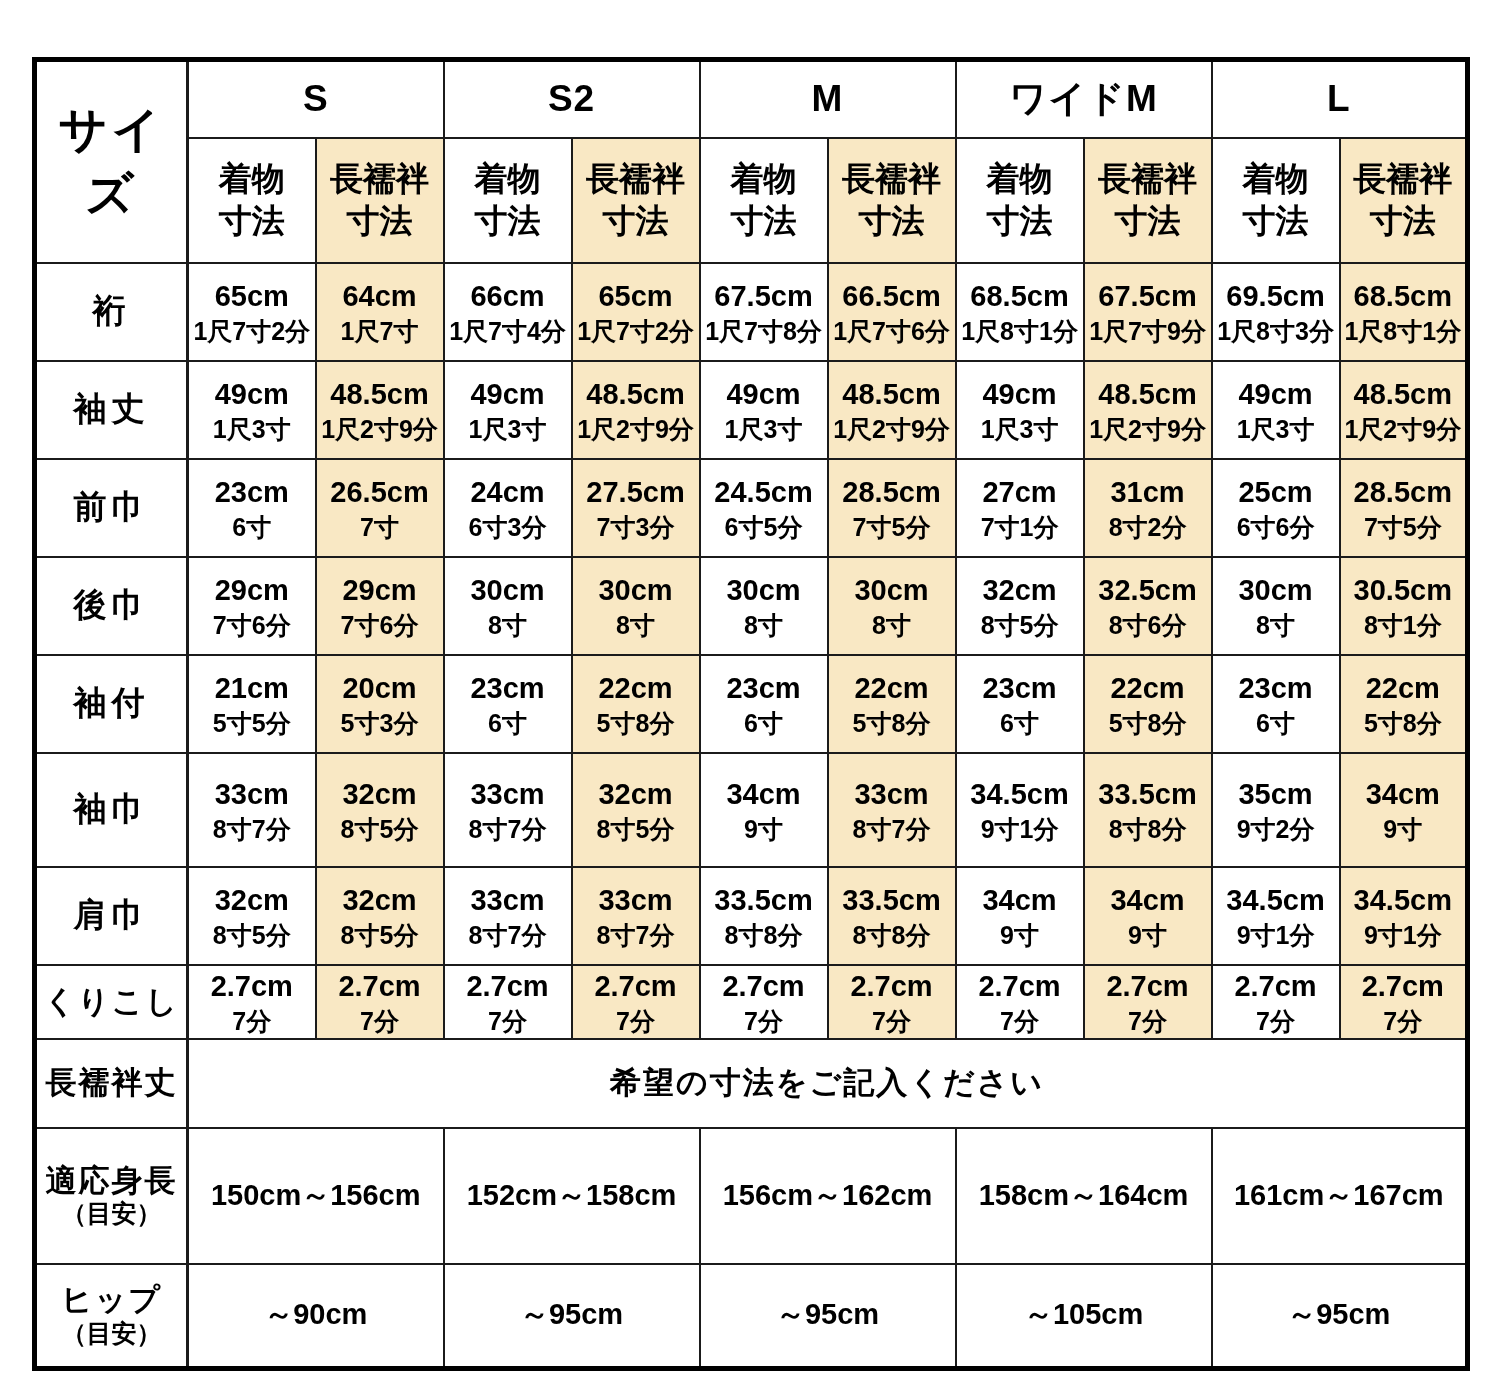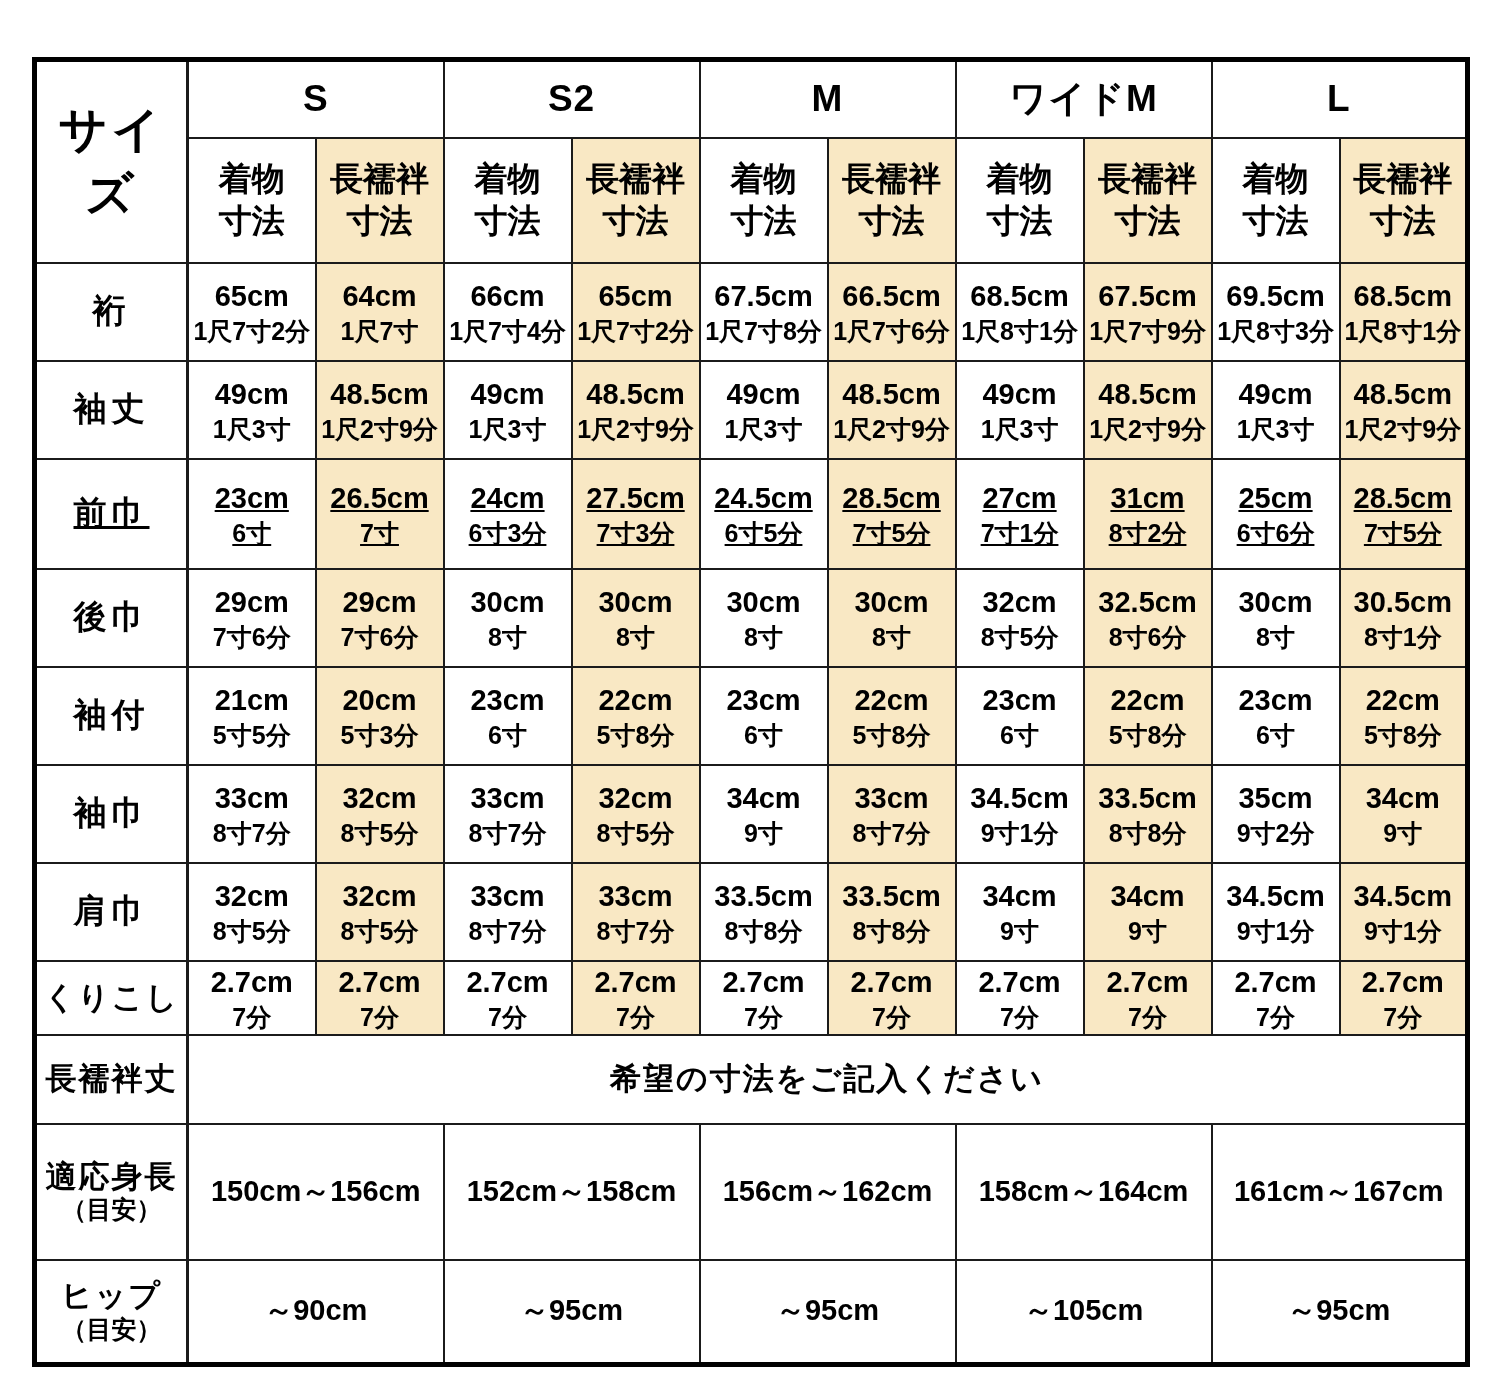--- a/index.html
+++ b/index.html
@@ -159,21 +159,21 @@
         </td>
         <td>
           <span class="cm">49cm</span>
           <span class="wa">1尺3寸</span>
         </td>
         <td class="hl">
           <span class="cm">48.5cm</span>
           <span class="wa">1尺2寸9分</span>
         </td>
       </tr>
-      <tr style="height: 110px; text-decoration: underline;">
+      <tr style="height: 98px;">
         <td class="row-label">前巾</td>
         <td>
           <span class="cm">23cm</span>
           <span class="wa">6寸</span>
         </td>
         <td class="hl">
           <span class="cm">26.5cm</span>
           <span class="wa">7寸</span>
         </td>
         <td>
@@ -288,21 +288,21 @@
         </td>
         <td>
           <span class="cm">23cm</span>
           <span class="wa">6寸</span>
         </td>
         <td class="hl">
           <span class="cm">22cm</span>
           <span class="wa">5寸8分</span>
         </td>
       </tr>
-      <tr style="height: 98px;">
+      <tr style="height: 114px;">
         <td class="row-label">袖巾</td>
         <td>
           <span class="cm">33cm</span>
           <span class="wa">8寸7分</span>
         </td>
         <td class="hl">
           <span class="cm">32cm</span>
           <span class="wa">8寸5分</span>
         </td>
         <td>

